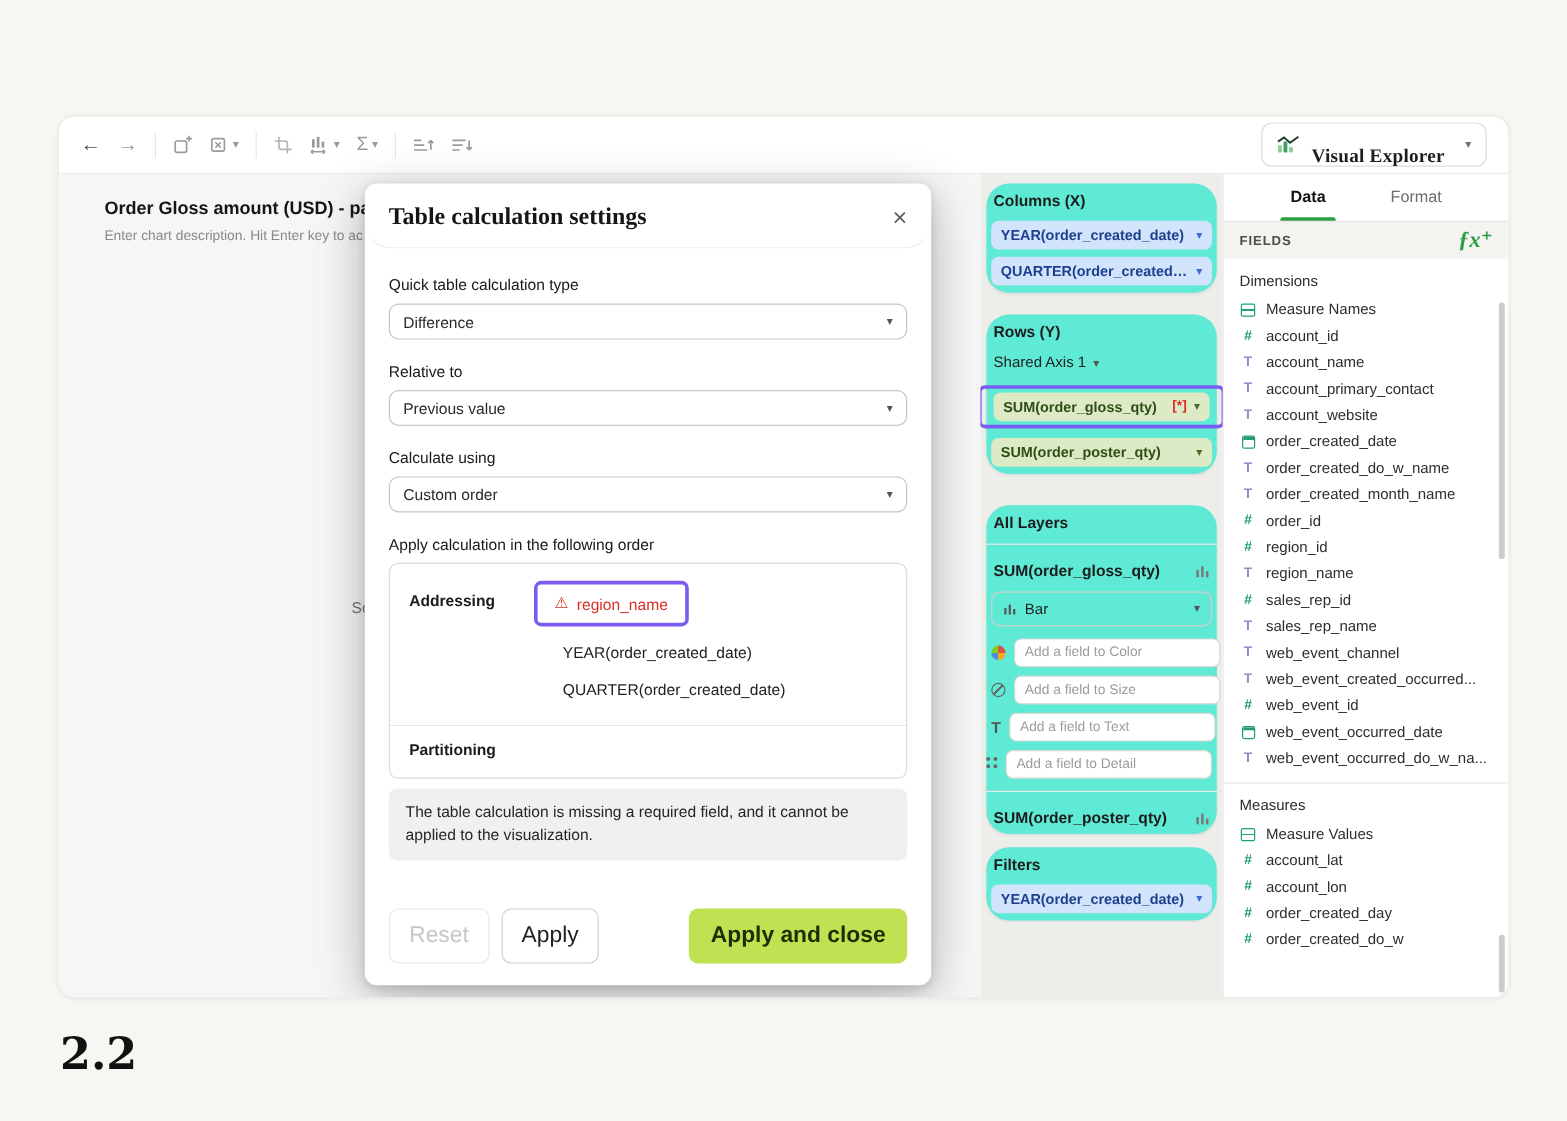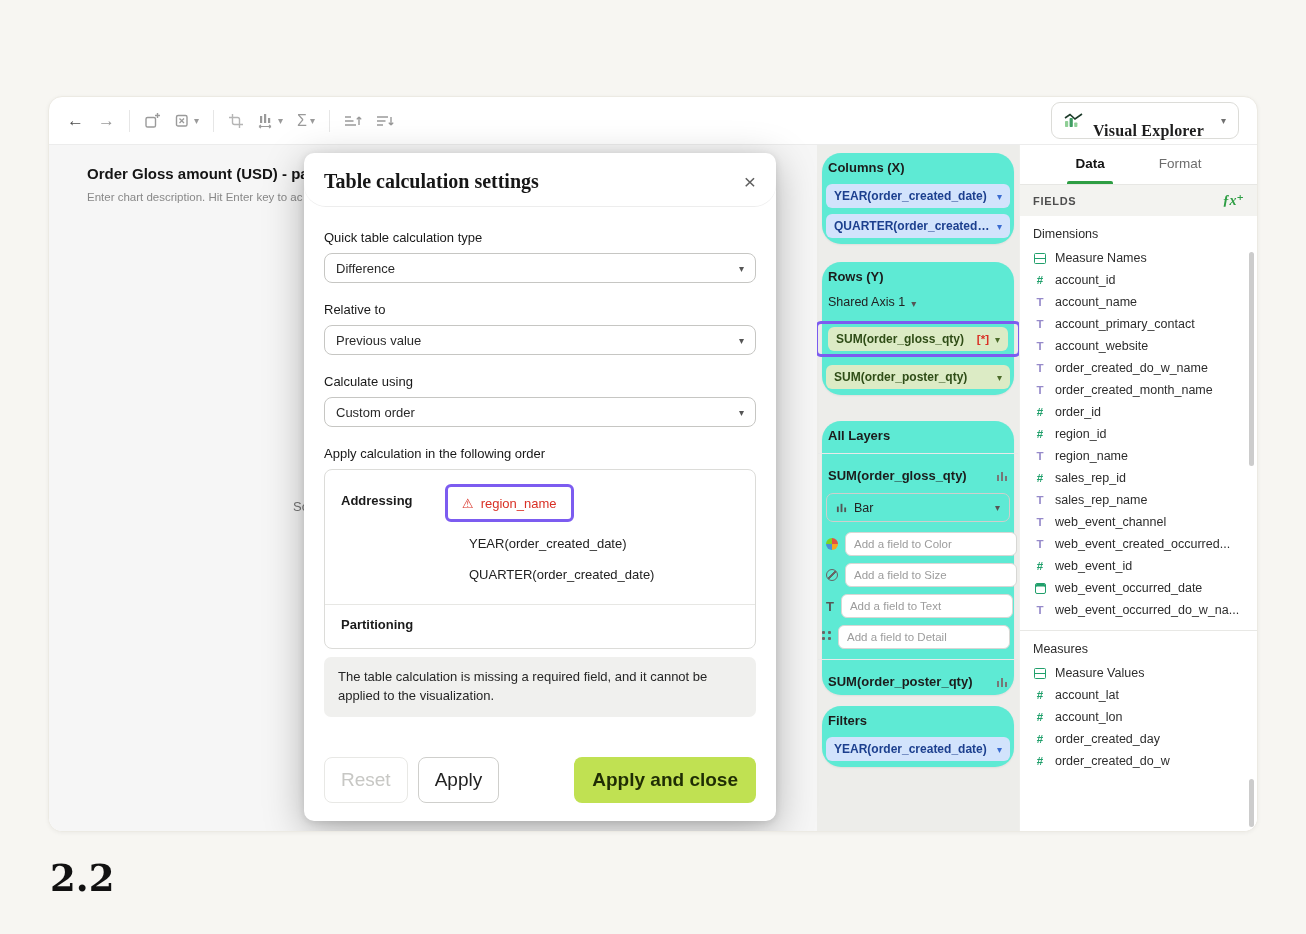--- a/index.html
+++ b/index.html
@@ -79,21 +79,21 @@
   .detail-ic::before{content:"";width:3px;height:3px;background:#666;border-radius:1px;
     box-shadow:6px 0 0 #666,0 6px 0 #666,6px 6px 0 #666;margin:-5px 5px 5px -5px;}
   
   .fields-panel{width:238px;background:#fff;border-left:1px solid #efefec;position:relative;overflow:hidden;}
   .tabs{display:flex;justify-content:center;gap:26px;border-bottom:1px solid #e7e7e4;height:40px;}
   .tab{font-size:13.5px;color:#6d6d6d;padding:11px 14px 0;cursor:pointer;position:relative;}
   .tab.active{color:#141414;font-weight:700;}
   .tab.active::after{content:"";position:absolute;left:6px;right:6px;bottom:0;height:3px;background:var(--tab_green,#2e9e44);border-radius:2px 2px 0 0;}
   .fields-bar{height:31px;background:#f3f3f0;display:flex;align-items:center;justify-content:space-between;padding:0 13px;}
   .fields-bar-label{font-size:11px;font-weight:700;letter-spacing:.7px;color:#4e4e4e;}
-  .fx{font-family:"Liberation Serif","DejaVu Serif",serif;font-style:italic;font-weight:700;color:var(--tab_green,#2e9e44);font-size:14px;cursor:pointer;}
+  .fx{font-family:"Liberation Serif","DejaVu Serif",serif;font-style:italic;font-weight:700;color:var(--tab_green,#2e9e44);font-size:19px;cursor:pointer;}
   .group-label{font-size:12.5px;color:#2b2b2b;padding:11px 13px 6px;}
   .field-list{list-style:none;}
   .field-row{display:flex;align-items:center;gap:8px;height:22px;padding:0 13px;font-size:12.5px;color:#2d2d2d;cursor:pointer;white-space:nowrap;}
   .flabel{overflow:hidden;text-overflow:ellipsis;}
   .ficon{width:14px;display:inline-flex;justify-content:center;align-items:center;flex:none;}
   .ficon.number-icon::before{content:"#";color:var(--icon_green,#21a06c);font-size:11.5px;font-weight:700;}
   .ficon.text-icon::before{content:"T";color:var(--icon_purple,#968aca);font-size:11.5px;font-weight:700;}
   .ficon.calendar-icon::before{content:"";width:9px;height:9px;border:1.3px solid var(--icon_green,#21a06c);border-radius:2px;box-shadow:inset 0 2.6px 0 var(--icon_green,#21a06c);}
   .ficon.grid-icon::before{content:"";width:10px;height:9px;border:1.3px solid var(--icon_green,#21a06c);border-radius:1.5px;
     background:linear-gradient(to bottom,transparent 42%,var(--icon_green,#21a06c) 42%,var(--icon_green,#21a06c) 58%,transparent 58%);}
@@ -345,20 +345,24 @@
           <li class="field-row">
             <span class="ficon text-icon"></span>
             <span class="flabel">account_primary_contact</span>
           </li>
 
           <li class="field-row">
             <span class="ficon text-icon"></span>
             <span class="flabel">account_website</span>
           </li>
 
+          <li class="field-row">
+            <span class="ficon calendar-icon"></span>
+            <span class="flabel">order_created_date</span>
+          </li>
 
           <li class="field-row">
             <span class="ficon text-icon"></span>
             <span class="flabel">order_created_do_w_name</span>
           </li>
 
           <li class="field-row">
             <span class="ficon text-icon"></span>
             <span class="flabel">order_created_month_name</span>
           </li>

